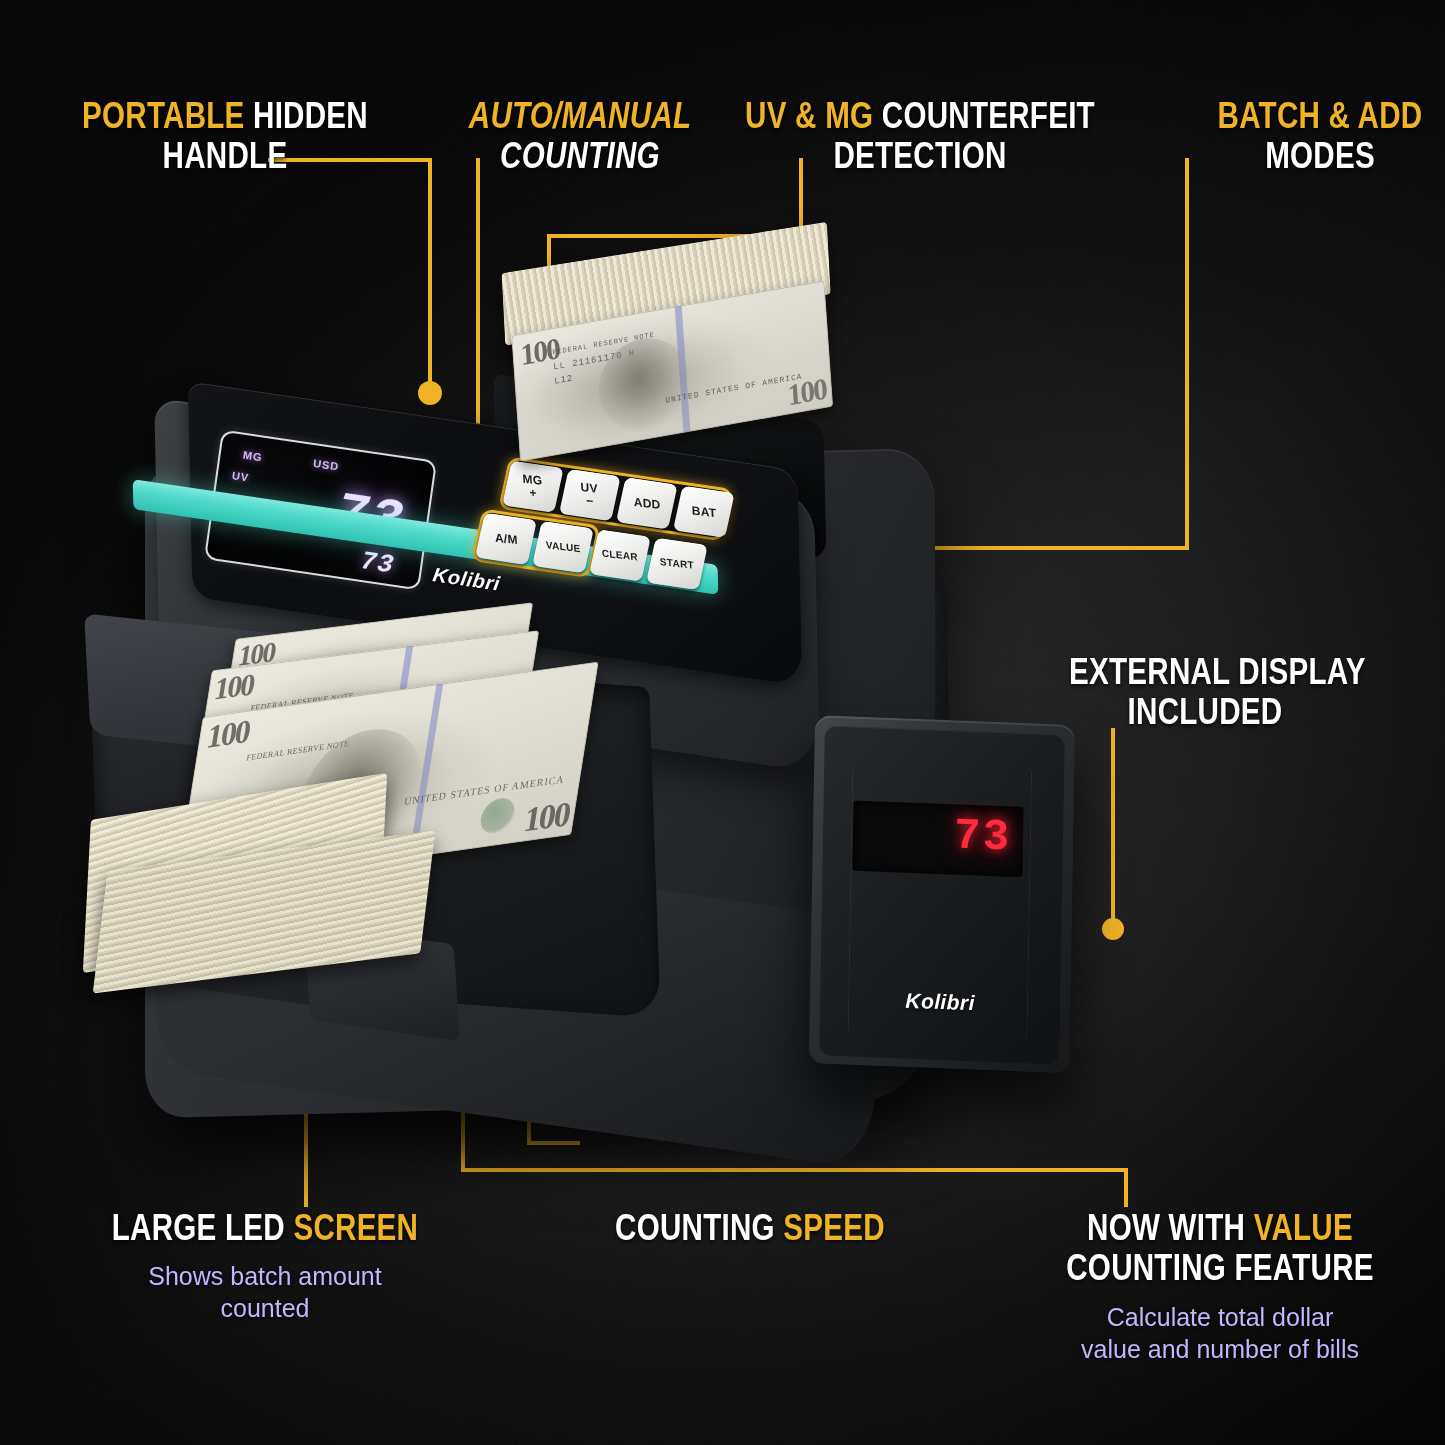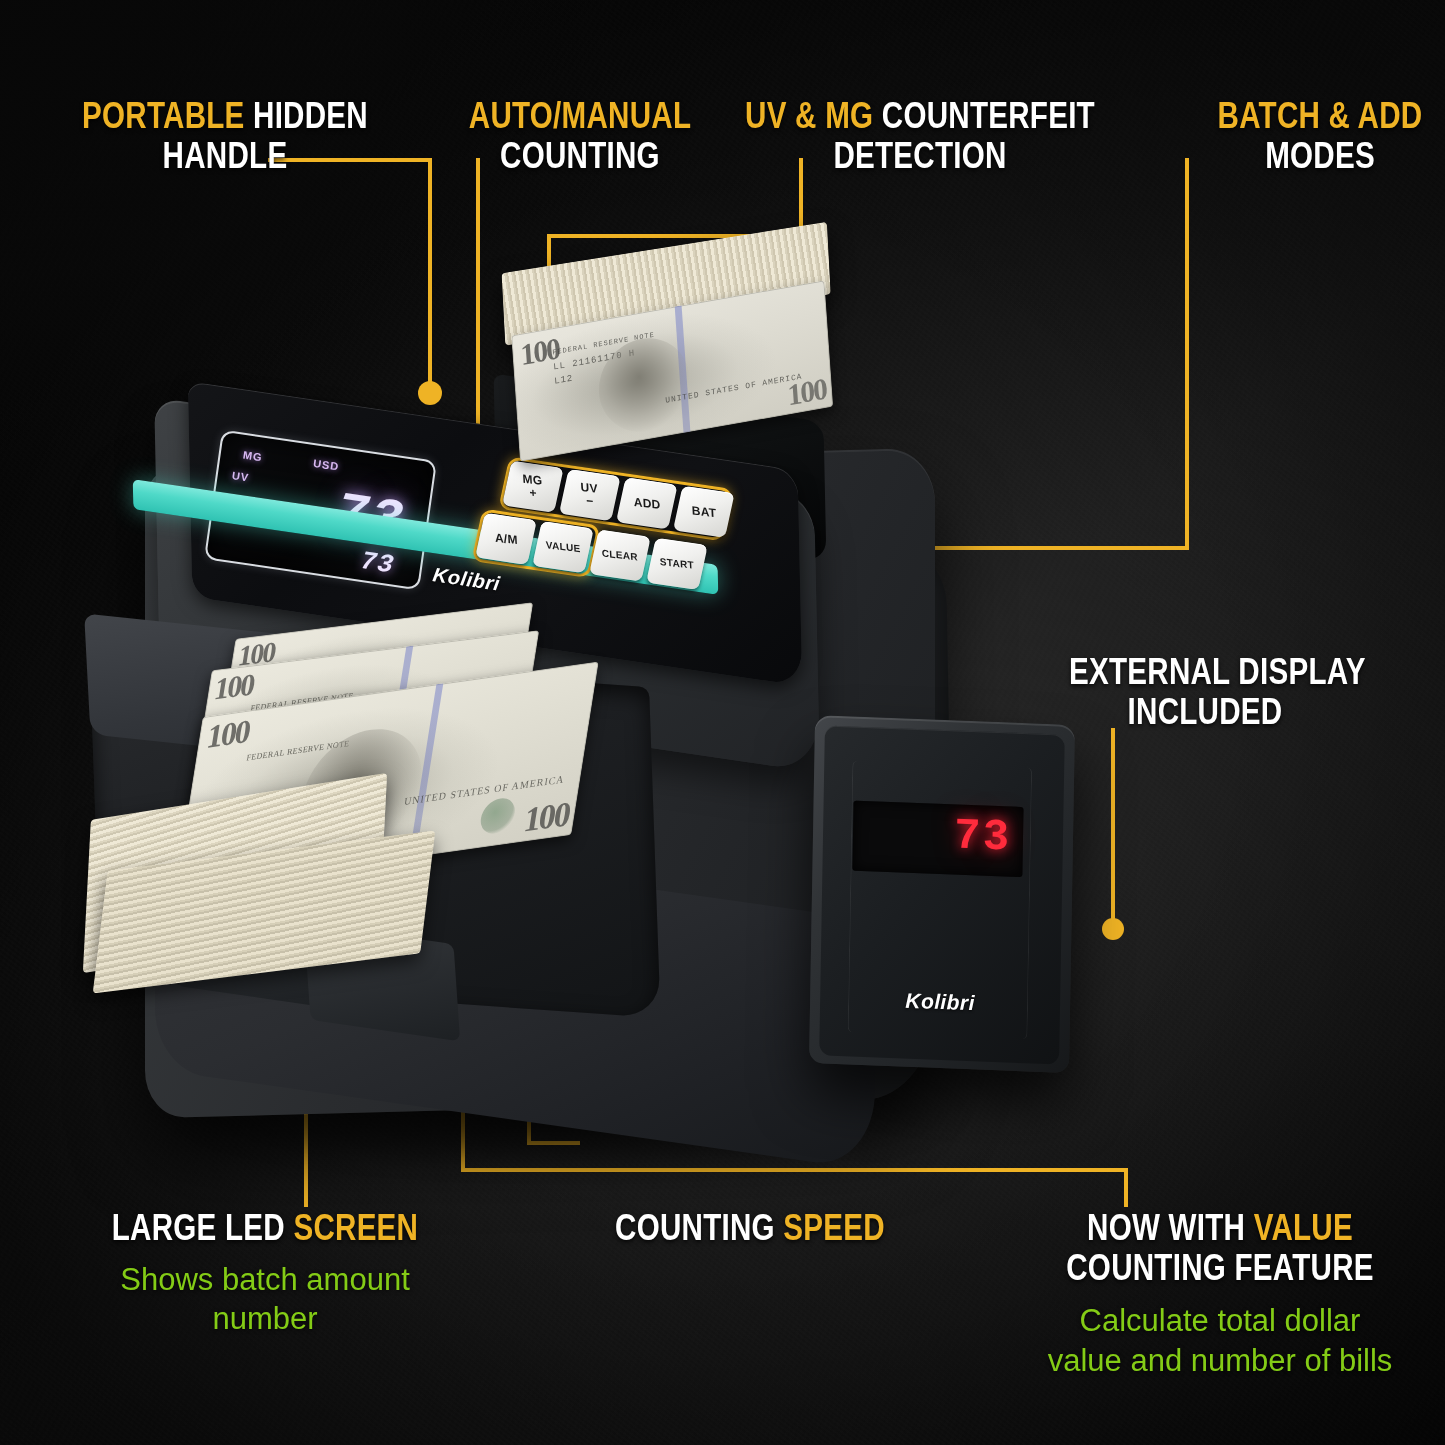--- a/index.html
+++ b/index.html
@@ -45,23 +45,23 @@
     line-height:1.07;
     color:#ffffff;
     transform: scaleX(.80);
     white-space:nowrap;
     text-shadow: 0 2px 5px rgba(0,0,0,.8);
   }
   .c-title.ctr { text-align:center; }
   .gold { color:#EFB325; }
   .c-sub {
     font-family:"Liberation Sans", sans-serif;
-    font-size:31px;
+    font-size:25px;
     line-height:1.28;
-    color:#84cc16;
+    color:#c4b5fd;
     text-align:center;
     text-shadow: 0 1px 4px rgba(0,0,0,.7);
   }
 
   
   #leaders { position:absolute; inset:0; }
 
   
   #machine { position:absolute; left:95px; top:400px; width:920px; height:740px; }
 
@@ -520,21 +520,21 @@
 </div>
 
 <div class="callout" style="left:10px; top:96px; width:430px;">
   <div class="c-title ctr">
     <span class="gold">PORTABLE</span>
     <span>HIDDEN</span>
   </div>
   <div class="c-title ctr">HANDLE</div>
 </div>
 
-<div class="callout" style="left:405px; top:96px; width:350px;">
+<div class="callout" style="left:405px; top:96px; width:350px;font-style:italic;">
   <div class="c-title ctr gold">AUTO/MANUAL</div>
   <div class="c-title ctr">COUNTING</div>
 </div>
 
 <div class="callout" style="left:700px; top:96px; width:440px;">
   <div class="c-title ctr">
     <span class="gold">UV &amp; MG</span>
     <span>COUNTERFEIT</span>
   </div>
   <div class="c-title ctr">DETECTION</div>
@@ -549,21 +549,21 @@
   <div class="c-title ctr">EXTERNAL DISPLAY</div>
   <div class="c-title ctr">INCLUDED</div>
 </div>
 
 <div class="callout" style="left:40px; top:1208px; width:450px;">
   <div class="c-title ctr">
     <span>LARGE LED</span>
     <span class="gold">SCREEN</span>
   </div>
   <div class="c-sub" style="margin-top:12px;">Shows batch amount</div>
-  <div class="c-sub">number</div>
+  <div class="c-sub">counted</div>
 </div>
 
 <div class="callout" style="left:540px; top:1208px; width:420px;">
   <div class="c-title ctr">
     <span>COUNTING</span>
     <span class="gold">SPEED</span>
   </div>
 </div>
 
 <div class="callout" style="left:1000px; top:1208px; width:440px;">

